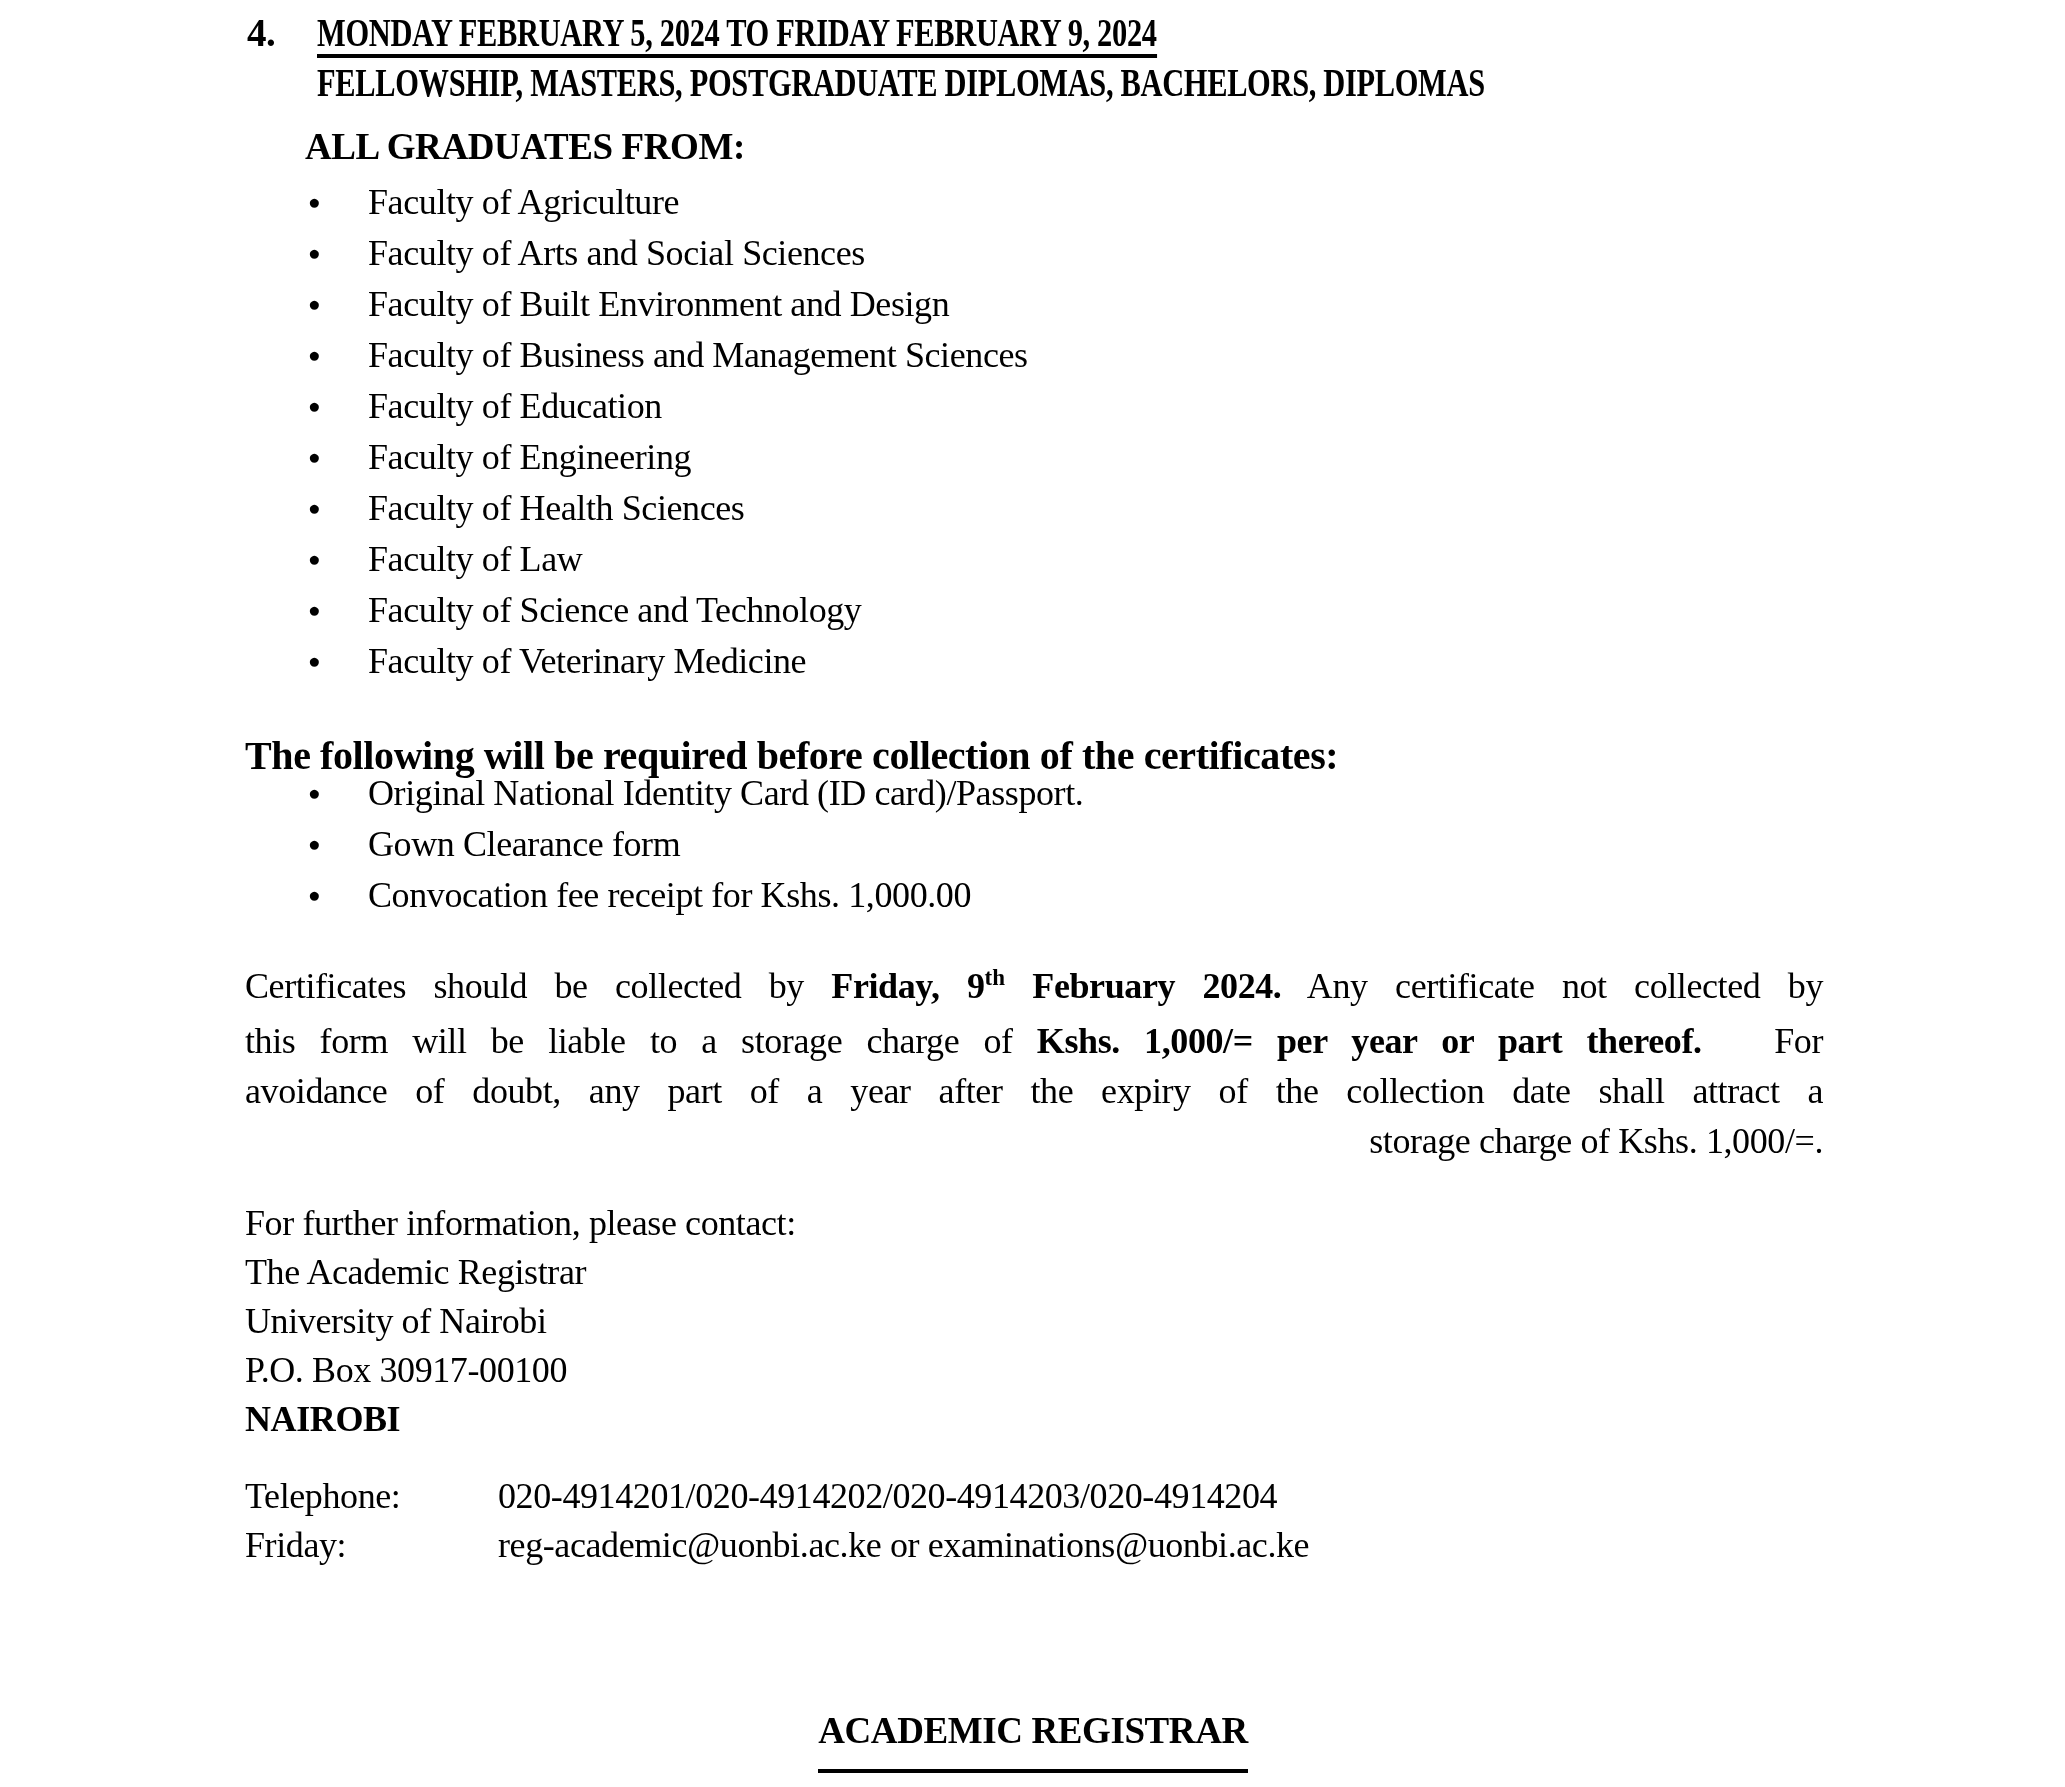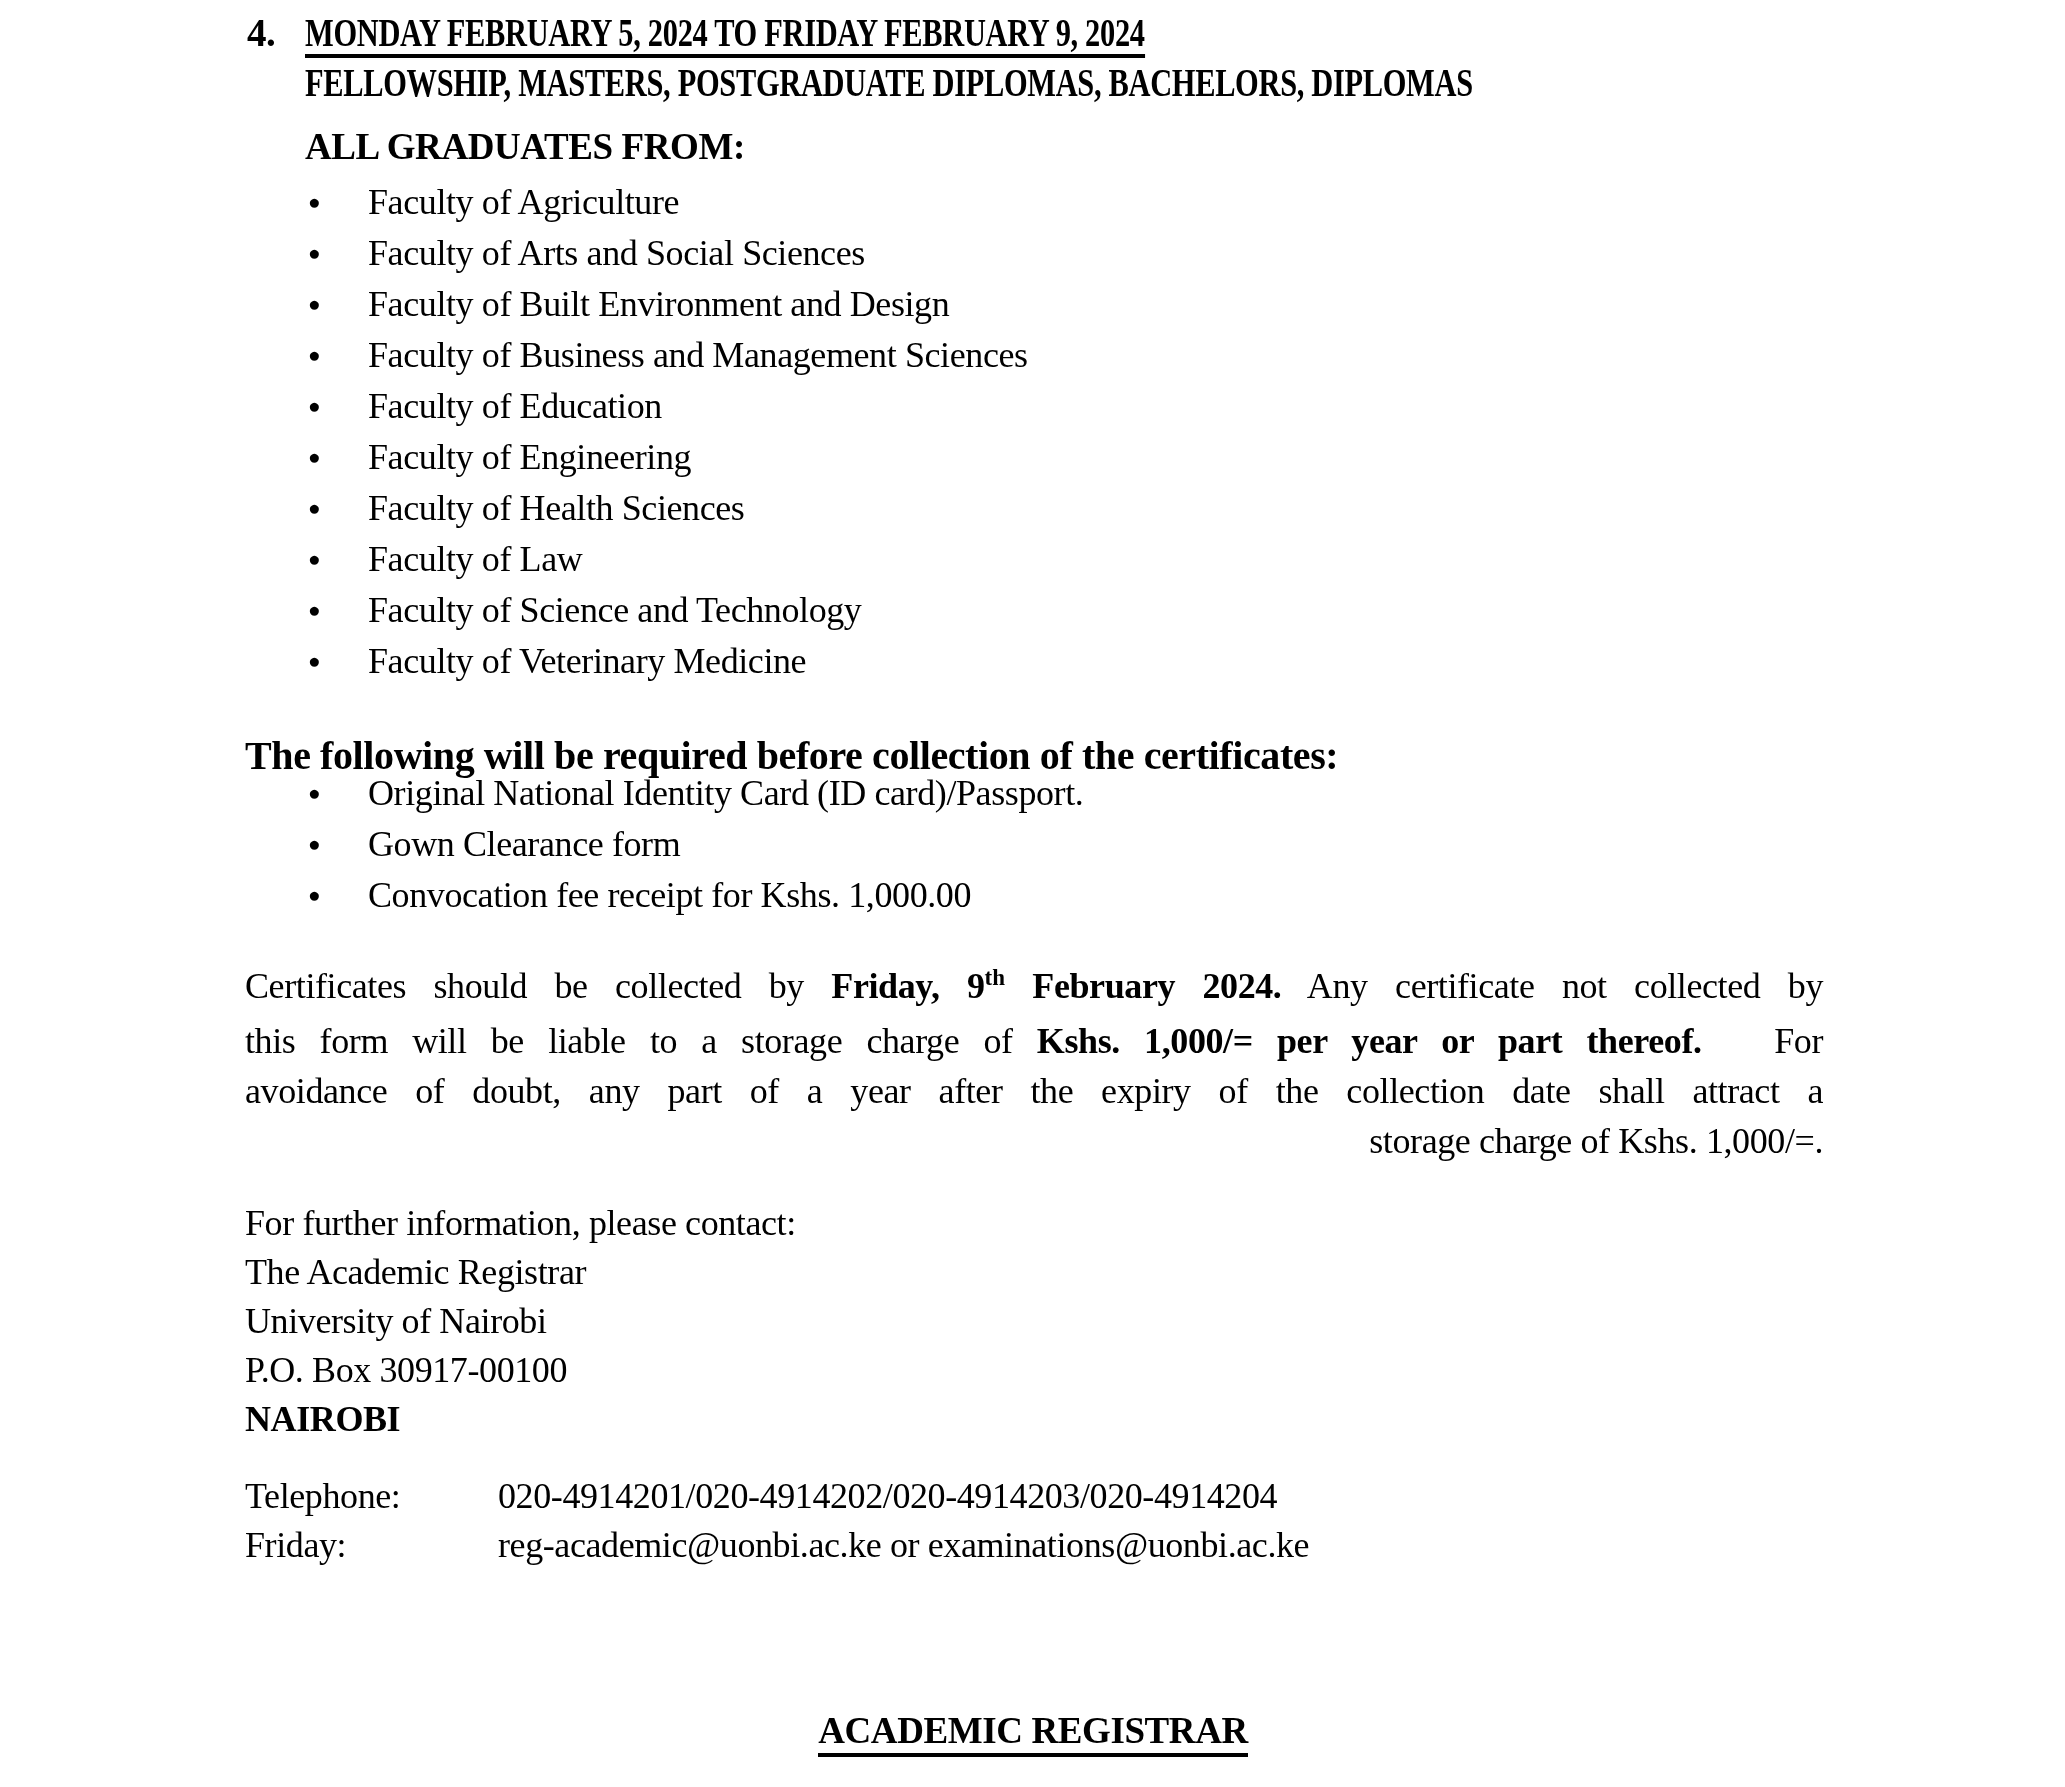--- a/index.html
+++ b/index.html
@@ -14,21 +14,21 @@
     overflow:hidden;
   }
   b, .bold { font-weight:bold; }
 
   
   .numbered-heading {
     position:absolute; left:247px; top:8px;
     display:flex; font-weight:bold; font-size:39px; line-height:50px;
   }
   .item-number { width:58px; flex:0 0 58px; }
-  .hline { display:block; white-space:nowrap; }
+  .hline { display:block; white-space:nowrap;margin-left:12px; }
   .hspan { display:inline-block; transform:scaleX(0.78); transform-origin:0 50%; white-space:nowrap; line-height:42px; }
   .hspan.underlined { border-bottom:4.9px solid #000; }
 
   .all-graduates {
     position:absolute; left:305px; top:122px;
     font-weight:bold; font-size:37px; line-height:50px; white-space:nowrap;
   }
 
   ul.doc-list { list-style:none; margin:0; padding:0; position:absolute; left:245px; }
   ul.doc-list li { position:relative; padding-left:123px; line-height:51px; white-space:nowrap; }
@@ -50,21 +50,21 @@
 
   .contact { position:absolute; left:245px; top:1199px; line-height:49px; }
   .contact div { white-space:nowrap; }
   .contact .city { font-weight:bold; }
 
   .phone-block { position:absolute; left:245px; top:1472px; line-height:49px; }
   .phone-row { display:flex; white-space:nowrap;gap:12px; }
   .phone-row .plabel { width:241px; flex:0 0 241px; }
 
   .signature { position:absolute; left:0; top:1709px; width:2066px; text-align:center; font-weight:bold; font-size:37px; }
-  .sig-span { display:inline-block; line-height:41px; padding-bottom:2px; border-bottom:4.9px solid #000; white-space:nowrap; }
+  .sig-span { display:inline-block; line-height:41px; padding-bottom:18px; border-bottom:4.9px solid #000; white-space:nowrap; }
 </style>
 </head>
 <body>
 
 <div class="page">
 
   <div class="numbered-heading">
     <div class="item-number">4.</div>
     <div>
       <span class="hline"><span class="hspan underlined">MONDAY FEBRUARY 5, 2024 TO FRIDAY FEBRUARY 9, 2024</span></span>

